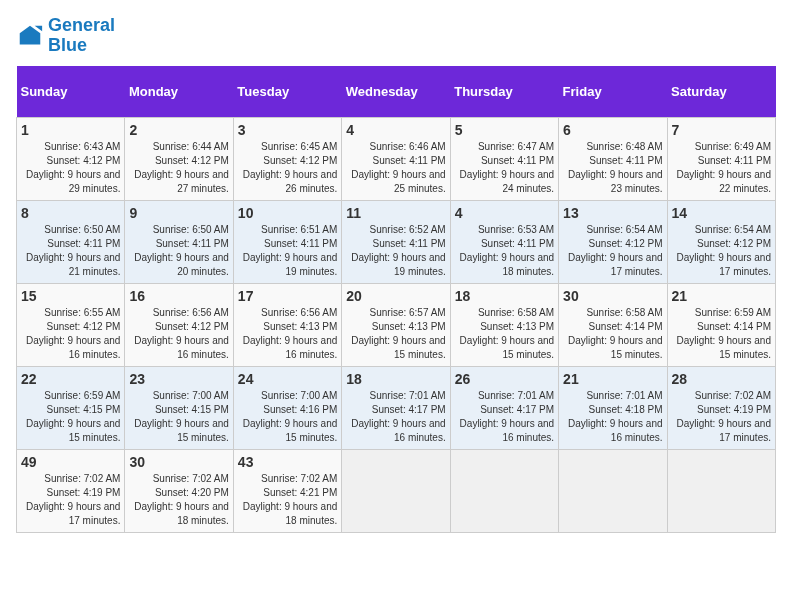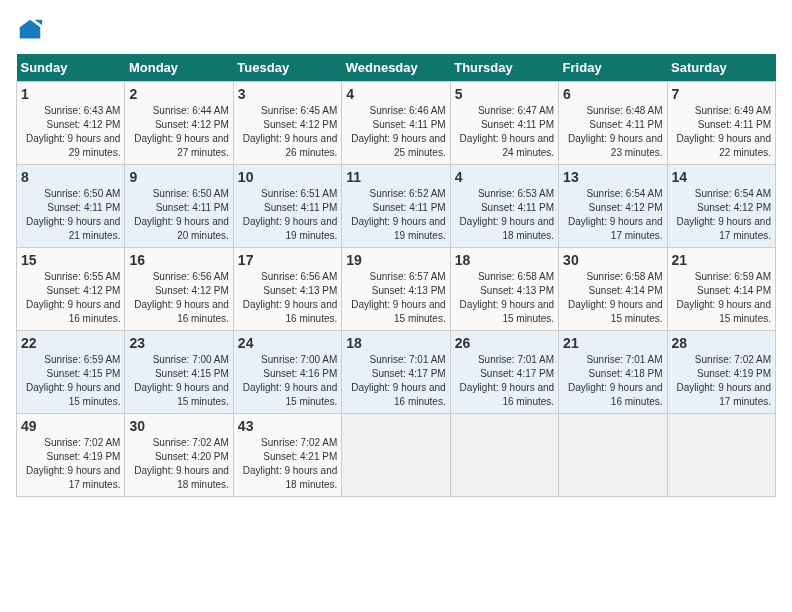--- a/index.html
+++ b/index.html
@@ -45,23 +45,23 @@
     .location-title {
       font-size: 16px;
       color: #555;
     }
     table {
       width: 100%;
       border-collapse: collapse;
       font-size: 11px;
     }
     thead tr th {
-      background-color: #0f766e;
+      background-color: #6d28d9;
       color: #fff;
-      padding: 6px 4px;
+      padding: 18px 4px;
       text-align: left;
       font-size: 13px;
       font-weight: bold;
     }
     tbody tr td {
       border: 1px solid #ccc;
       vertical-align: top;
       padding: 4px;
       width: 107px;
       min-height: 75px;
@@ -91,20 +91,26 @@
   </style>
 </head>
 <body>
 
 <div class="header">
   <div class="logo">
     <svg class="logo-icon" viewBox="0 0 30 30">
       <polygon points="15,4 26,12 26,24 4,24 4,12" fill="#1a7abf"></polygon>
       <polygon points="20,4 28,10 28,4" fill="#1a7abf"></polygon>
     </svg>
+    <div>
+      <div class="logo-text">
+        <span>General</span><br>
+        <span style="color:#1a7abf;">Blue</span>
+      </div>
+    </div>
   </div>
   <div class="title-block">
     <div class="month-title"></div>
     <div class="location-title"></div>
   </div>
 </div>
 
 <table>
   <thead>
     <tr id="weekday-header">
@@ -253,21 +259,21 @@
         </td>
         <td>
           <span class="day-num">17</span>
           <div class="day-detail">
             Sunrise: 6:56 AM<br>
             Sunset: 4:13 PM<br>
             Daylight: 9 hours and 16 minutes.
           </div>
         </td>
         <td>
-          <span class="day-num">19</span>
+          <span class="day-num">20</span>
           <div class="day-detail">
             Sunrise: 6:57 AM<br>
             Sunset: 4:13 PM<br>
             Daylight: 9 hours and 15 minutes.
           </div>
         </td>
         <td>
           <span class="day-num">18</span>
           <div class="day-detail">
             Sunrise: 6:58 AM<br>

